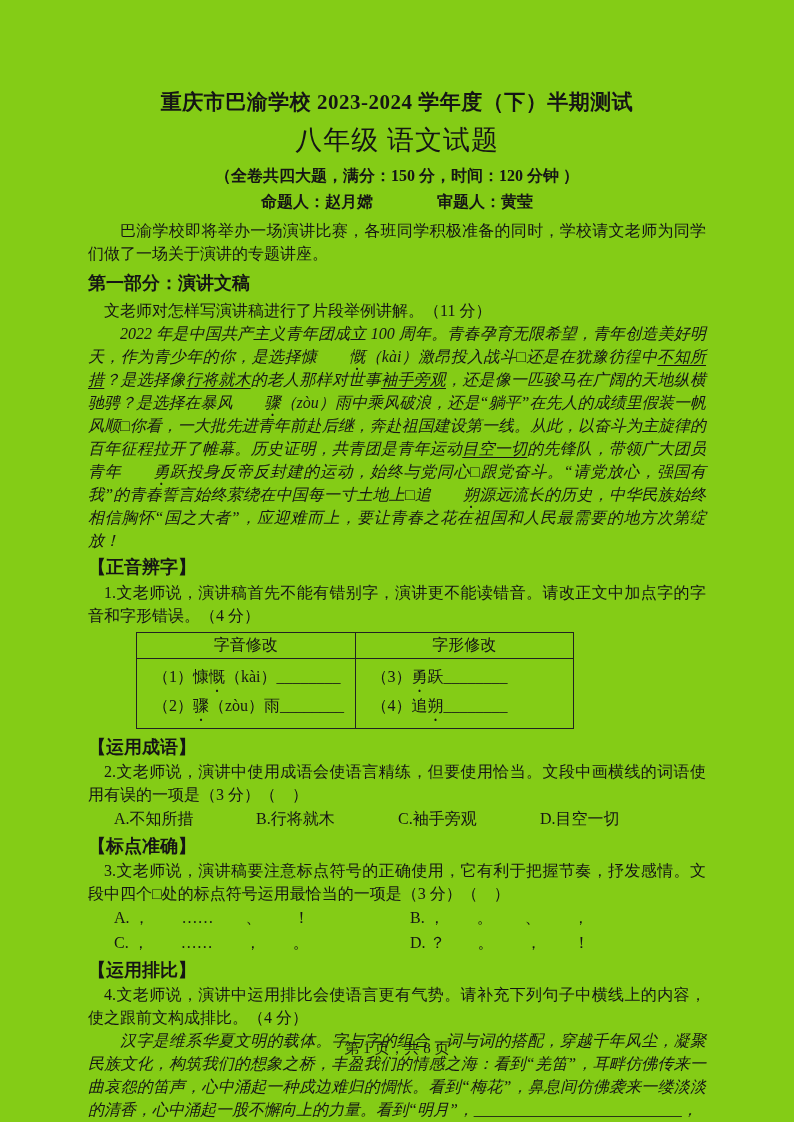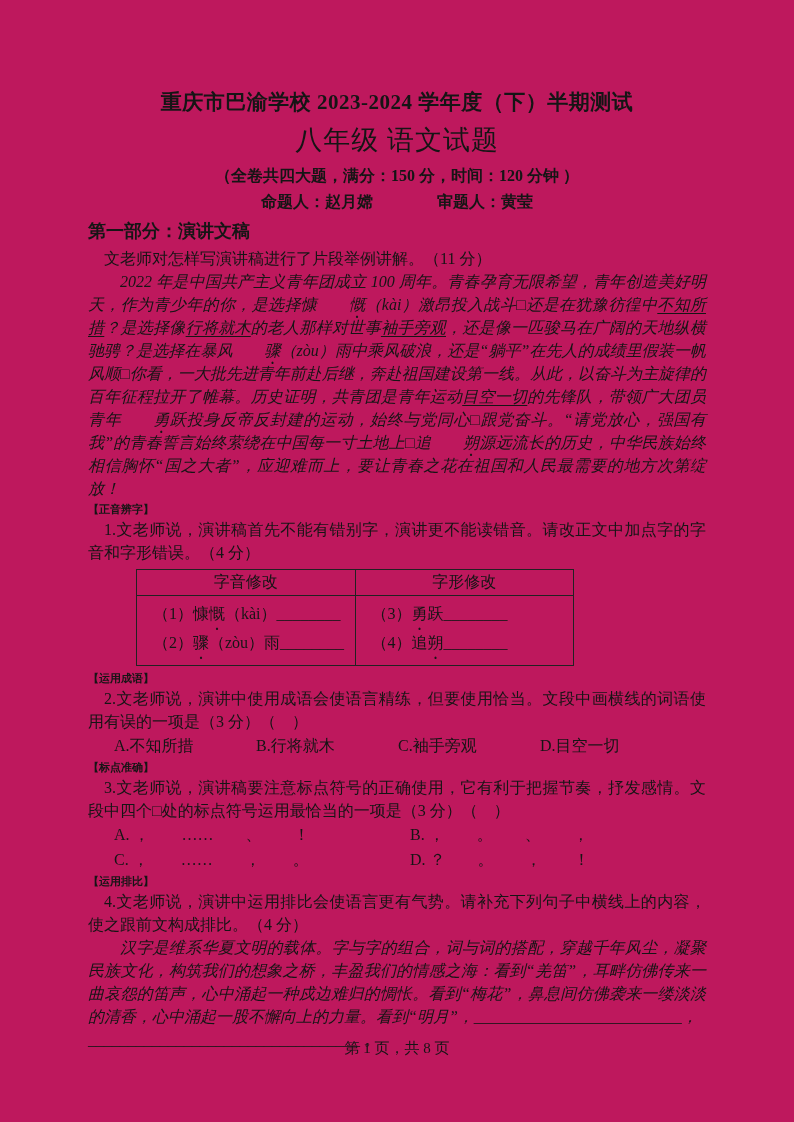--- a/index.html
+++ b/index.html
@@ -1,36 +1,36 @@
 <!DOCTYPE html>
 <html><head>
 <meta charset="utf-8">
 <style>
   html,body { margin:0; padding:0; background:#e8e8e8; }
   .sheet {
     position:relative;
     width:794px; height:1122px;
     margin:0 auto;
-    background:#be185d;
+    background:#84cc16;
     box-sizing:border-box;
     padding:88px 88px 0 88px;
     font-family:"Liberation Serif","DejaVu Serif",serif;
     color:#151515;
     overflow:hidden;
   }
   h1.title { font-size:21px; font-weight:bold; text-align:center; margin:0 0 6px 0; letter-spacing:0.5px; }
   h2.subtitle { font-size:27px; font-weight:normal; text-align:center; margin:0 0 8px 0; letter-spacing:1px; }
   .meta { font-size:16px; font-weight:bold; text-align:center; margin:0 0 5px 0; }
   .authors { font-size:16px; font-weight:bold; text-align:center; margin:0 0 6px 0; white-space:pre; }
   p.body { font-size:16px; line-height:1.44; text-align:justify; margin:0; }
   .indent2 { text-indent:2em; }
   .indent1 { text-indent:1em; }
   h3.part { font-size:18px; font-weight:bold; text-align:left; margin:6px 0 4px 0; }
   .kai { font-style:italic; }
-  .tag { font-size:11px; font-weight:bold; line-height:1.45; margin-top:2px; }
+  .tag { font-size:18px; font-weight:bold; line-height:1.45; margin-top:2px; }
   .u { text-decoration:underline; text-underline-offset:3px; }
   .dot { position:relative; display:inline-block; font-style:inherit; }
   .dot::after { content:"·"; position:absolute; left:50%; bottom:-0.62em; transform:translateX(-50%);
                 font-weight:700; font-style:normal; font-size:0.85em; line-height:1; }
   table.fix { border-collapse:collapse; margin:5px 0 5px 48px; width:438px; table-layout:fixed; }
   table.fix th, table.fix td { border:1px solid #222; font-size:16px; font-weight:normal; }
   table.fix th { text-align:center; height:25px; padding:0; }
   table.fix td { vertical-align:top; padding:3px 6px 8px 16px; }
   .cell-line { line-height:29px; white-space:nowrap; }
   .opts-row { display:flex; margin:1px 0 1px 26px; font-size:16px; line-height:1.5; }
@@ -43,20 +43,21 @@
 </head>
 <body>
 
 <div class="sheet">
 
   <h1 class="title">重庆市巴渝学校 2023-2024 学年度（下）半期测试</h1>
   <h2 class="subtitle">八年级 语文试题</h2>
   <div class="meta">（全卷共四大题，满分：150 分，时间：120 分钟 ）</div>
   <div class="authors">命题人：赵月嫦　　　　审题人：黄莹</div>
 
+  <p class="body indent2">巴渝学校即将举办一场演讲比赛，各班同学积极准备的同时，学校请文老师为同学们做了一场关于演讲的专题讲座。</p>
 
   <h3 class="part">第一部分：演讲文稿</h3>
   <p class="body indent1">文老师对怎样写演讲稿进行了片段举例讲解。（11 分）</p>
 
   <p class="body indent2 kai"><span>2022 年是中国共产主义青年团成立 100 周年。青春孕育无限希望，青年创造美好明天，作为青少年的你，是选择慷</span><span class="dot">慨</span><span>（kài）激昂投入战斗□还是在犹豫彷徨中</span><span class="u">不知所措</span><span>？是选择像</span><span class="u">行将就木</span><span>的老人那样对世事</span><span class="u">袖手旁观</span><span>，还是像一匹骏马在广阔的天地纵横驰骋？是选择在暴风</span><span class="dot">骤</span><span>（zòu）雨中乘风破浪，还是“躺平”在先人的成绩里假装一帆风顺□你看，一大批先进青年前赴后继，奔赴祖国建设第一线。从此，以奋斗为主旋律的百年征程拉开了帷幕。历史证明，共青团是青年运动</span><span class="u">目空一切</span><span>的先锋队，带领广大团员青年</span><span class="dot">勇</span><span>跃投身反帝反封建的运动，始终与党同心□跟党奋斗。“请党放心，强国有我”的青春誓言始终萦绕在中国每一寸土地上□追</span><span class="dot">朔</span><span>源远流长的历史，中华民族始终相信胸怀“国之大者”，应迎难而上，要让青春之花在祖国和人民最需要的地方次第绽放！</span></p>
 
   <div class="tag">【正音辨字】</div>
   <p class="body indent1 qblock">1.文老师说，演讲稿首先不能有错别字，演讲更不能读错音。请改正文中加点字的字音和字形错误。（4 分）</p>
 
   <table class="fix">

